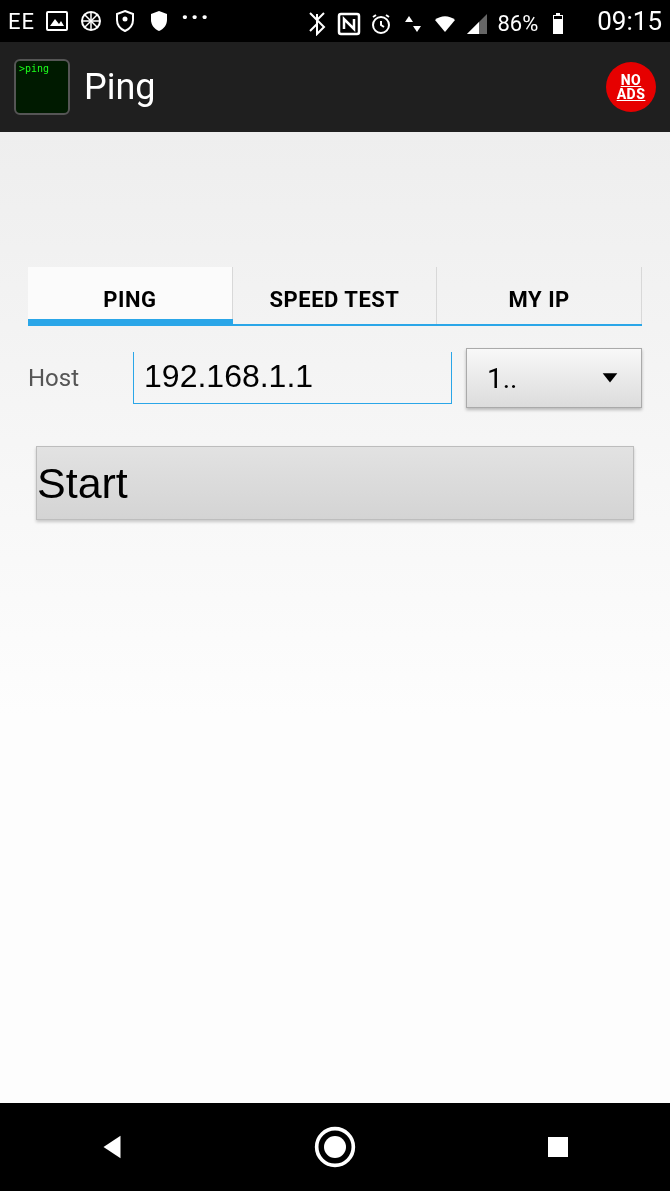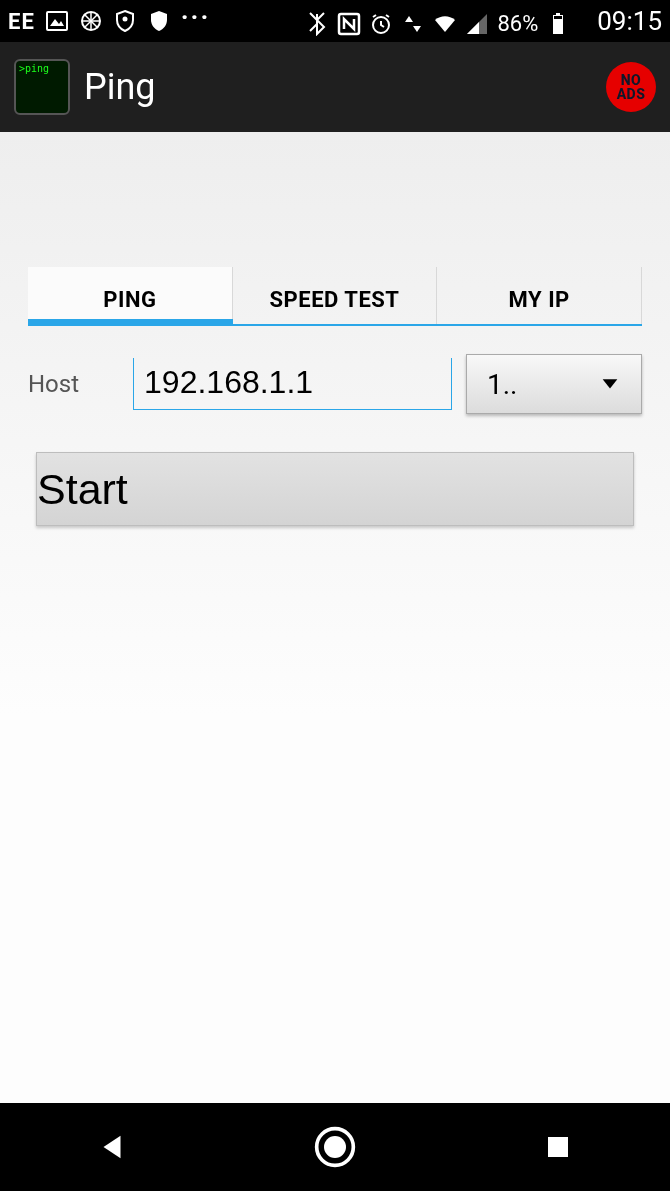--- a/index.html
+++ b/index.html
@@ -10,21 +10,21 @@
       height: 42px;
       background: #000;
       color: #fff;
       display: flex;
       align-items: center;
       padding: 0 8px;
       font-size: 22px;
     }
     .status-left { display: flex; align-items: center; gap: 10px; }
     .status-right { margin-left: auto; display: flex; align-items: flex-end; gap: 8px; }
-    .carrier { font-weight: 700; letter-spacing: 1px; }
+    .carrier { font-weight: 400; letter-spacing: 1px; }
     .sicon { display: inline-flex; align-items: center; justify-content: center; width: 24px; height: 24px; }
     .sicon svg { width: 100%; height: 100%; fill: #fff; }
     .dots { letter-spacing: 2px; font-weight: bold; font-size: 26px; line-height: 0; position: relative; top: -4px;}
     .battery-pct { font-size: 22px; }
     .clock { font-size: 26px; margin-left: 19px; }
 
     
     .app-bar {
       height: 90px;
       background: #1f1f1f;
@@ -47,23 +47,24 @@
       font-size: 10px;
       color: #1bff1b;
     }
     .app-title { color: #fff; font-size: 36px; font-weight: 400; }
     .no-ads-badge {
       margin-left: auto;
       width: 50px; height: 50px;
       background: #e60000;
       border-radius: 50%;
       display: flex; align-items: center; justify-content: center;
-      color: #0f172a; font-size: 14px; font-weight: 800;
+      color: #ffffff; font-size: 14px; font-weight: 800;
       line-height: 1; text-align: center;
       letter-spacing: 0.5px;
+      text-decoration: underline;
     }
 
     
     .content {
       background: linear-gradient(to bottom, #eeeeee 0%, #fdfdfd 60%);
       height: calc(1191px - 42px - 90px - 88px);
       padding-top: 135px;
     }
 
     
@@ -92,21 +93,21 @@
       bottom: -2px;
       width: 33.333%;
       height: 7px;
       background: #2aa6e8;
     }
 
     
     .host-row {
       display: flex;
       align-items: center;
-      padding: 28px 28px 10px;
+      padding: 22px 28px 10px;
       gap: 14px;
     }
     .host-label { font-size: 24px; color: #555; }
     .host-input-wrap {
       flex: 1;
       border: 1px solid #2aa6e8;
       border-top: none;
       height: 52px;
       position: relative;
       margin-left: 40px;

